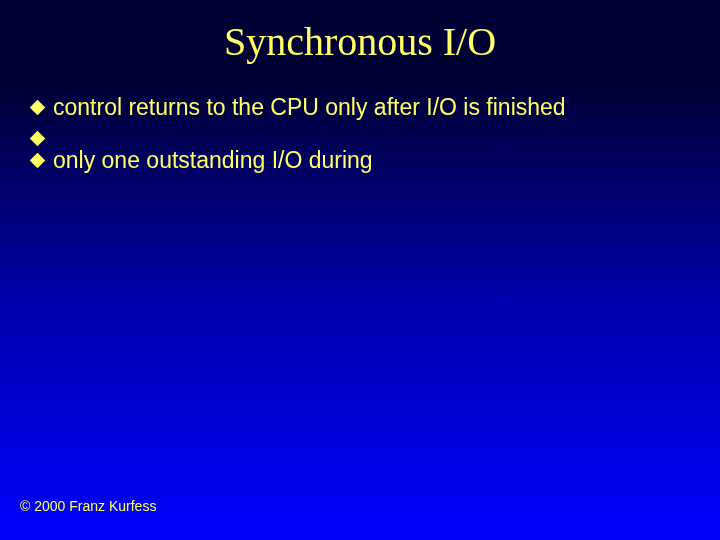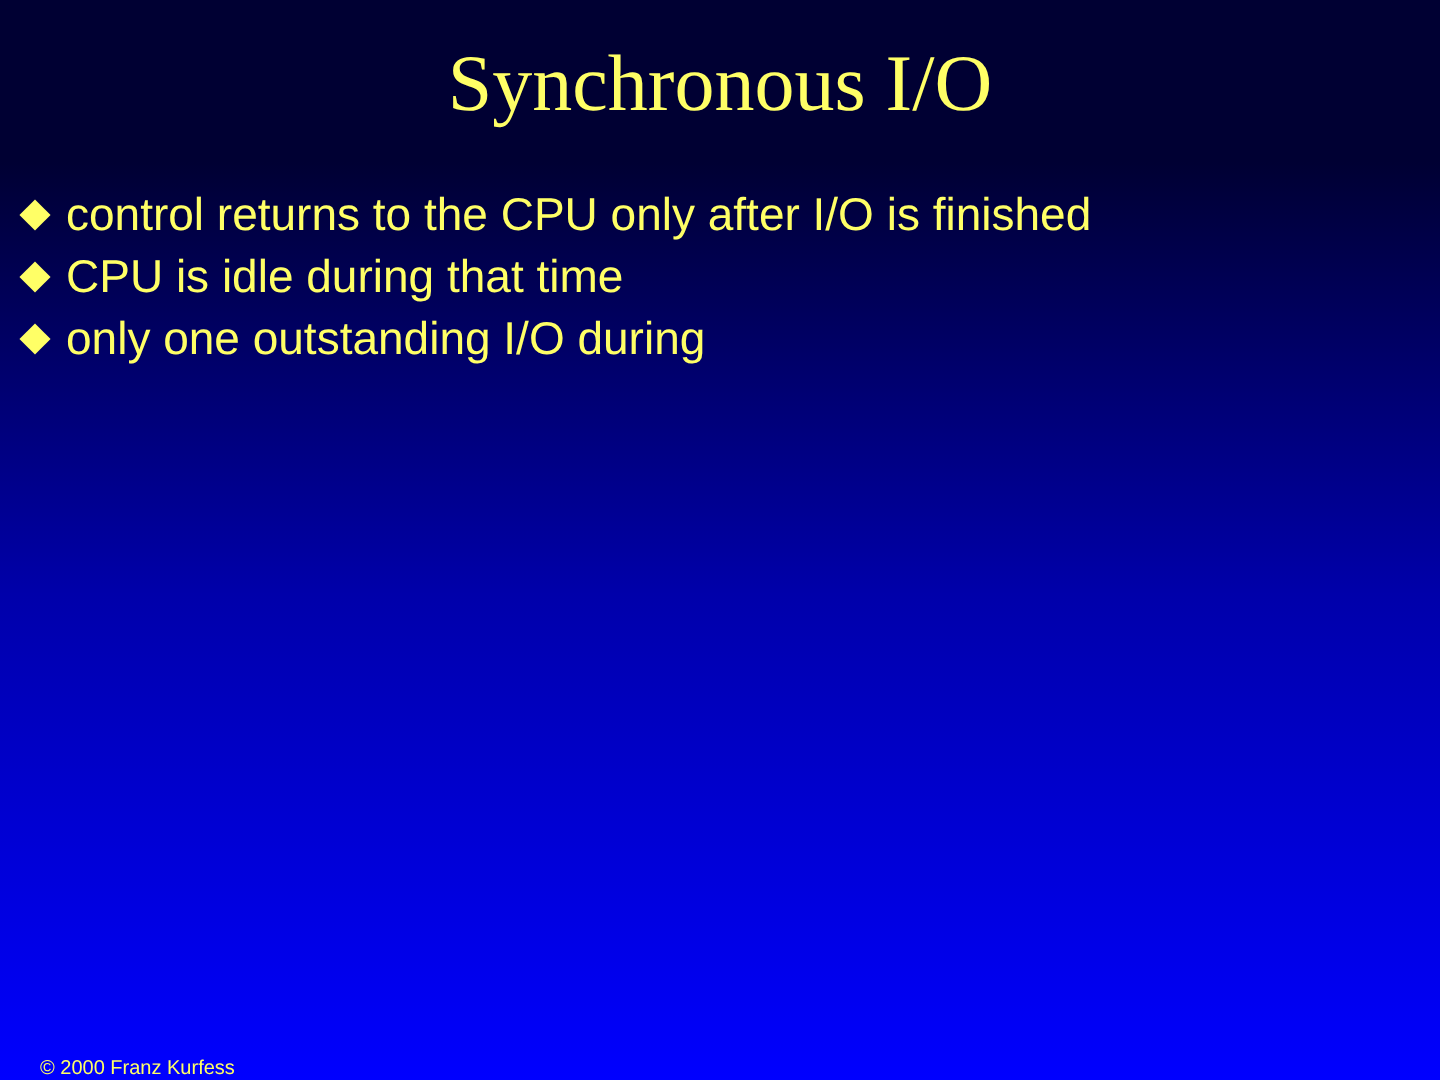--- a/index.html
+++ b/index.html
@@ -21,21 +21,21 @@
     text-align: center;
     color: #ffff66;
     font-family: "Times New Roman", Times, serif;
     font-size: 40px;
     font-weight: normal;
     padding-top: 18px;
     margin: 0;
   }
   .content {
     margin-top: 28px;
-    padding-left: 12px;
+    padding-left: 32px;
     padding-right: 20px;
   }
   .bullet-line {
     color: #ffff66;
     font-size: 23px;
     line-height: 1.25;
     display: flex;
     align-items: flex-start;
     margin-bottom: 2px;
   }
@@ -44,23 +44,23 @@
     height: 11px;
     background: #ffff66;
     transform: rotate(45deg);
     flex-shrink: 0;
     margin-top: 9px;
     margin-right: 10px;
   }
   .footer-left {
     position: absolute;
     left: 20px;
-    bottom: 0;
+    bottom: 26px;
     color: #ffff66;
-    font-size: 10px;
+    font-size: 14px;
     margin-top: 12px;
   }
   .footer-right {
     position: absolute;
     right: 20px;
     bottom: 14px;
     color: #ffff66;
     font-size: 15px;
     font-weight: bold;
     font-style: italic;
@@ -73,21 +73,20 @@
 
   <h1 class="title">Synchronous I/O</h1>
 
   <div class="content">
     <div class="bullet-line">
       <div class="diamond"></div>
       <span>control returns to the CPU only after I/O is finished</span>
     </div>
     <div class="bullet-line">
       <div class="diamond"></div>
-      <span>CPU is idle during that time</span>
     </div>
     <div class="bullet-line">
       <div class="diamond"></div>
       <span>only one outstanding I/O during</span>
     </div>
   </div>
 
   <div class="footer-left">© 2000 Franz Kurfess</div>
 
 </div>

